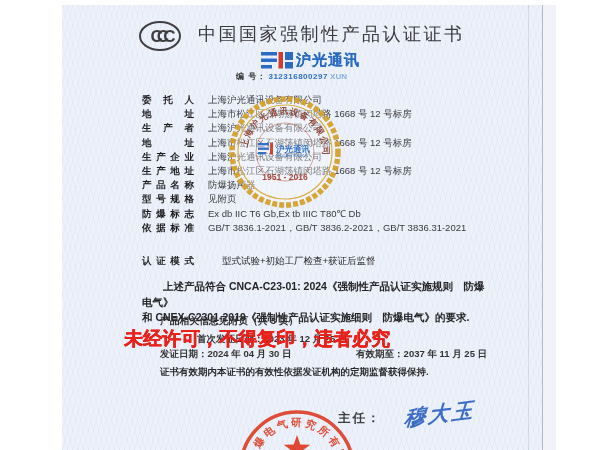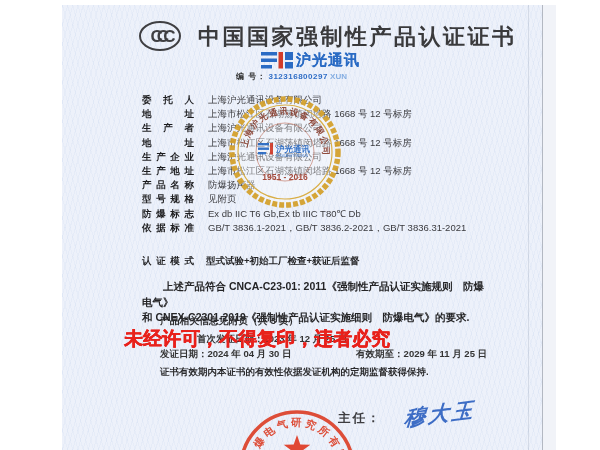--- a/index.html
+++ b/index.html
@@ -16,21 +16,21 @@
       repeating-linear-gradient(75deg, rgba(150,180,225,.08) 0 1px, transparent 1px 5px);
     border-right:1px solid #b3b8c2;
     overflow:hidden;
   }
   .crease{position:absolute;top:0;left:466px;width:1px;height:445px;background:rgba(140,150,170,.25);}
   .edge-strip{position:absolute;left:543px;top:5px;width:13px;height:445px;background:#f1f3f8;}
 
   .ccc-logo{position:absolute;left:76px;top:15px;width:44px;height:32px;}
   .cert-title{
     position:absolute;left:136px;top:17px;
-    font-size:22px;font-weight:bold;color:#3a3a3c;letter-spacing:2.5px;white-space:nowrap;
+    font-size:18px;font-weight:normal;color:#3a3a3c;letter-spacing:2.5px;white-space:nowrap;
   }
 
   .logo-mark{position:absolute;left:198px;top:44px;width:34px;height:25px;z-index:4;}
   .logo-text{
     position:absolute;left:234px;top:46px;z-index:4;
     font-size:15px;font-weight:800;color:#2a6bc4;letter-spacing:1px;white-space:nowrap;
     text-shadow:0 0 .4px #2a6bc4;
   }
   .cert-no-line{position:absolute;left:174px;top:66px;z-index:3;white-space:nowrap;font-size:8px;}
   .cert-no-label{font-weight:bold;color:#333;letter-spacing:1px;}
@@ -40,21 +40,21 @@
   .fields{position:absolute;left:80px;top:89px;width:360px;z-index:1;}
   .frow{display:flex;align-items:flex-start;height:14.2px;font-size:9.5px;line-height:11px;}
   .flabel{
     display:inline-block;width:52px;font-weight:bold;color:#1c1c1e;
     text-align:justify;text-align-last:justify;flex:none;
   }
   .fvalue{margin-left:14px;color:#3a3a3e;white-space:nowrap;}
 
   .mode-row{position:absolute;left:80px;top:250px;display:flex;font-size:9.5px;z-index:1;}
   .mode-row .flabel{width:52px;}
-  .mode-row .fvalue{font-weight:bold;color:#252527;margin-left:12px;}
+  .mode-row .fvalue{font-weight:normal;color:#252527;margin-left:28px;}
 
   .compliance{
     position:absolute;left:80px;top:274px;width:345px;z-index:1;
     font-size:10.5px;line-height:15.5px;font-weight:bold;color:#242426;
   }
   .compliance .l1{text-indent:21px;}
   .attachment{position:absolute;left:98px;top:310px;font-size:9.8px;font-weight:bold;color:#2e2e30;z-index:1;}
 
   .dates1{position:absolute;left:98px;top:328px;font-size:9.5px;font-weight:bold;color:#333;z-index:1;white-space:nowrap;margin-left:37px;}
   .dates2{position:absolute;left:98px;top:343px;font-size:9.5px;font-weight:bold;color:#333;z-index:1;white-space:nowrap;}
@@ -149,30 +149,30 @@
       <span class="fvalue">GB/T 3836.1-2021，GB/T 3836.2-2021，GB/T 3836.31-2021</span>
     </div>
   </div>
 
   <div class="mode-row">
     <span class="flabel">认 证 模 式</span>
     <span class="fvalue">型式试验+初始工厂检查+获证后监督</span>
   </div>
 
   <div class="compliance">
-    <div class="l1">上述产品符合 CNCA-C23-01: 2011《强制性产品认证实施规则　防爆电气》</div>
+    <div class="l1">上述产品符合 CNCA-C23-01: 2024《强制性产品认证实施规则　防爆电气》</div>
     <div class="l2">和 CNEX-C2301-2019《强制性产品认证实施细则　防爆电气》的要求.</div>
   </div>
 
   <div class="attachment">产品相关信息见附页（共 3 页）.</div>
 
   <div class="dates1">首次发证日期：2023 年 12 月 25 日</div>
   <div class="dates2">
     <span>发证日期：2024 年 04 月 30 日</span>
-    <span class="valid">有效期至：2029 年 11 月 25 日</span>
+    <span class="valid">有效期至：2037 年 11 月 25 日</span>
   </div>
   <div class="validity">证书有效期内本证书的有效性依据发证机构的定期监督获得保持.</div>
 
   <svg class="gold-seal" viewBox="0 0 130 130">
     <circle cx="65" cy="65" r="53" fill="rgba(255,255,255,0.35)" stroke="#d4a02a" stroke-width="5.5" stroke-dasharray="5 2"></circle>
     <circle cx="65" cy="65" r="47" fill="none" stroke="#d8aa3a" stroke-width="1.2"></circle>
     <circle cx="65" cy="65" r="29" fill="none" stroke="#b5543a" stroke-width="1" opacity="0.55"></circle>
     <defs>
       <path id="gold-arc" d="M 65,65 m -38,0 a 38,38 0 1,1 76,0"></path>
     </defs>

